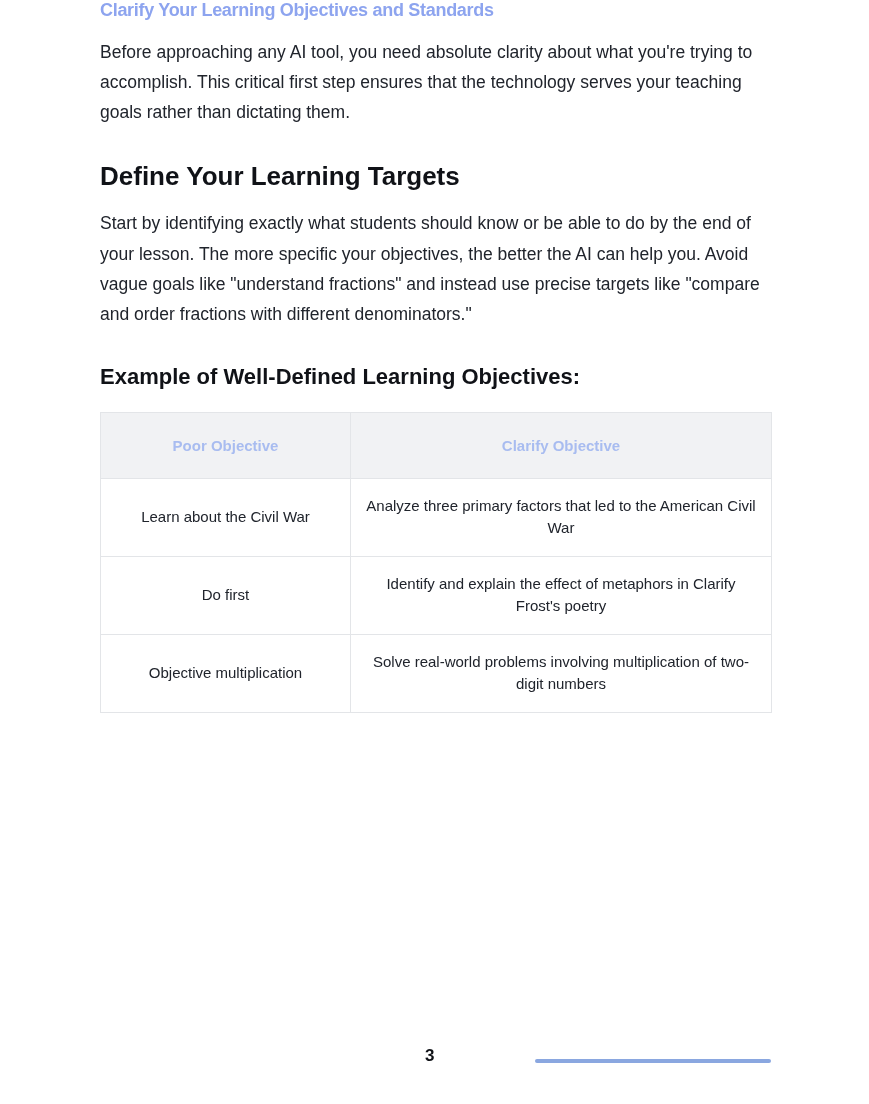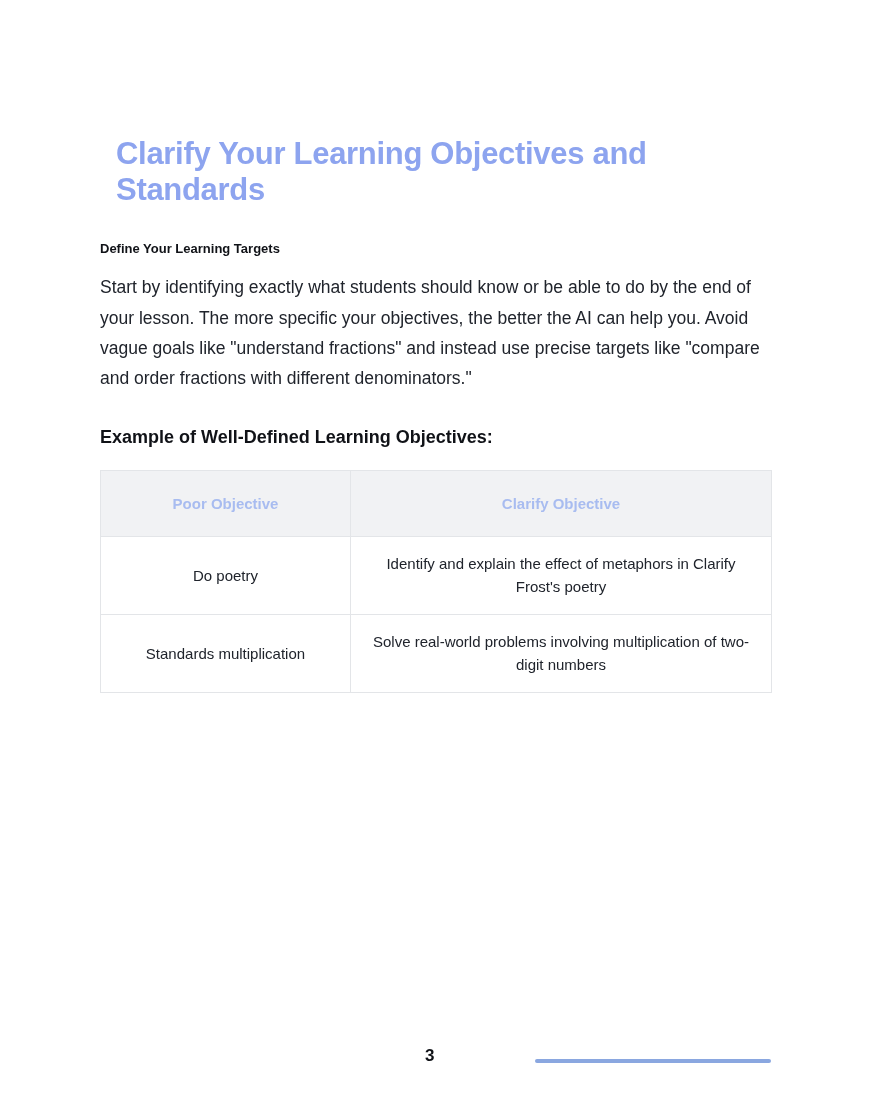--- a/index.html
+++ b/index.html
@@ -16,44 +16,43 @@
     overflow: hidden;
   }
   .page {
     position: absolute;
     left: 100px;
     top: 0;
     width: 671px;
     height: 1104px;
   }
   h1.section-title {
-    font-size: 31px;
+    font-size: 18px;
     line-height: 1.15;
     font-weight: bold;
     color: #8da4ef;
-    margin: 16px;
-    padding-top: 120px;
+    margin: 0;
     letter-spacing: -0.3px;
     max-width: 560px;
   }
   p.body-text {
     font-size: 17.5px;
     line-height: 1.73;
     color: #20242c;
     margin: 16px 0 0 0;
     max-width: 665px;
   }
   h2.sub-head {
-    font-size: 13px;
+    font-size: 26px;
     font-weight: bold;
     color: #101217;
     margin: 34px 0 0 0;
   }
   h3.table-caption {
-    font-size: 18px;
+    font-size: 22px;
     font-weight: bold;
     color: #101217;
     margin: 34px 0 0 0;
   }
   table.objectives {
     margin-top: 22px;
     border-collapse: collapse;
     width: 671px;
     table-layout: fixed;
   }
@@ -102,45 +101,50 @@
     border-radius: 2px;
   }
 </style>
 </head>
 <body>
 
 <div class="page">
 
   <h1 class="section-title">Clarify Your Learning Objectives and Standards</h1>
 
+  <p class="body-text">Before approaching any AI tool, you need absolute clarity about what you're trying to accomplish. This critical first step ensures that the technology serves your teaching goals rather than dictating them.</p>
 
   <h2 class="sub-head">Define Your Learning Targets</h2>
 
   <p class="body-text">Start by identifying exactly what students should know or be able to do by the end of your lesson. The more specific your objectives, the better the AI can help you. Avoid vague goals like "understand fractions" and instead use precise targets like "compare and order fractions with different denominators."</p>
 
   <h3 class="table-caption">Example of Well-Defined Learning Objectives:</h3>
 
   <table class="objectives">
     <colgroup>
         <col class="c1">
         <col class="c2">
       </colgroup>
     <thead>
       <tr>
         <th>Poor Objective</th>
         <th>Clarify Objective</th>
       </tr>
     </thead>
     <tbody>
       <tr>
-        <td>Do poetry</td>
+        <td>Learn about the Civil War</td>
+        <td>Analyze three primary factors that led to the American Civil War</td>
+      </tr>
+      <tr>
+        <td>Do first</td>
         <td>Identify and explain the effect of metaphors in Clarify Frost's poetry</td>
       </tr>
       <tr>
-        <td>Standards multiplication</td>
+        <td>Objective multiplication</td>
         <td>Solve real-world problems involving multiplication of two-digit numbers</td>
       </tr>
     </tbody>
   </table>
 
   <div class="footer">
     <div class="page-number">3</div>
     <div class="footer-rule"></div>
   </div>
 

